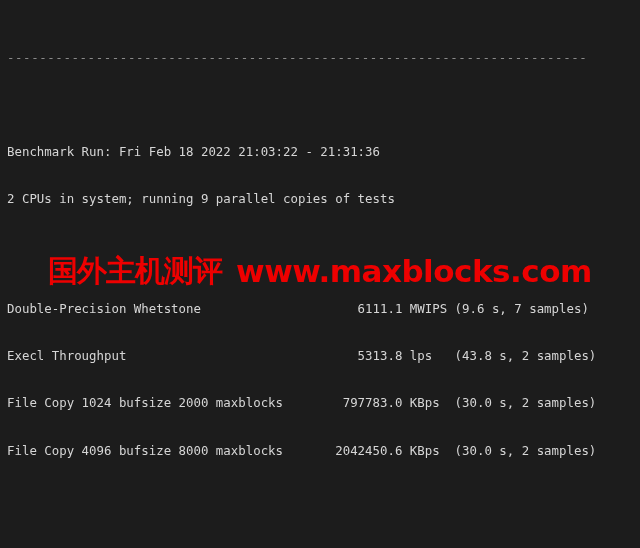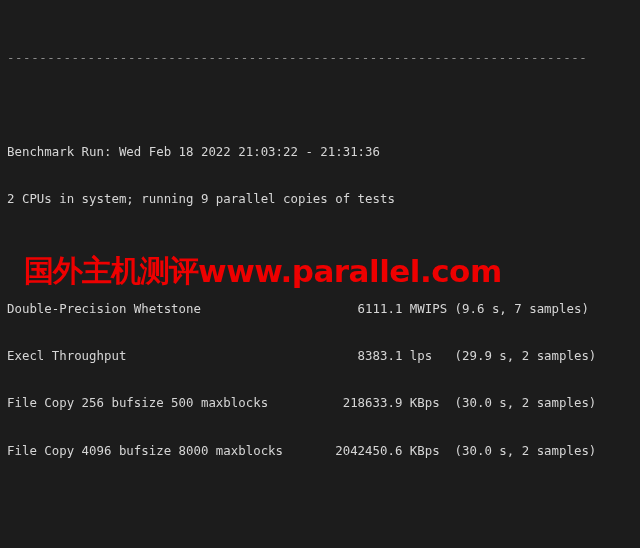--- a/index.html
+++ b/index.html
@@ -41,21 +41,22 @@
   
   #watermark {
     position: absolute;
     left: 0;
     top: 248px;
     width: 512px;
     height: 46px;
     pointer-events: none;
     display: flex;
     align-items: center;
-    padding-left: 24px;
+    gap: 14px;
+    padding-left: 48px;
     box-sizing: border-box;
   }
   #wm-cn {
     color: #ee0000;
     font-family: "DejaVu Sans", "Liberation Sans", sans-serif;
     font-weight: bold;
     font-size: 30px;
     line-height: 30px;
     letter-spacing: -1px;
     white-space: nowrap;
@@ -70,27 +71,27 @@
     white-space: nowrap;
   }
 </style>
 </head>
 <body>
 
 <div id="terminal">
 
   <div class="line dash-rule">------------------------------------------------------------------------</div>
   <div class="blank"></div>
-  <div class="line">Benchmark Run: Wed Feb 18 2022 21:03:22 - 21:31:36</div>
+  <div class="line">Benchmark Run: Fri Feb 18 2022 21:03:22 - 21:31:36</div>
   <div class="line">2 CPUs in system; running 9 parallel copies of tests</div>
   <div class="blank"></div>
 
   <div class="line">Double-Precision Whetstone                     6111.1 MWIPS (9.6 s, 7 samples)</div>
-  <div class="line">Execl Throughput                               8383.1 lps   (29.9 s, 2 samples)</div>
-  <div class="line">File Copy 256 bufsize 500 maxblocks          218633.9 KBps  (30.0 s, 2 samples)</div>
+  <div class="line">Execl Throughput                               5313.8 lps   (43.8 s, 2 samples)</div>
+  <div class="line">File Copy 1024 bufsize 2000 maxblocks        797783.0 KBps  (30.0 s, 2 samples)</div>
   <div class="line">File Copy 4096 bufsize 8000 maxblocks       2042450.6 KBps  (30.0 s, 2 samples)</div>
   
   
   
   
   
   
 
   
 
@@ -112,16 +113,16 @@
   
 
   
   
   
 
   
 
   <div id="watermark">
     <span id="wm-cn">国外主机测评</span>
-    <span id="wm-url">www.parallel.com</span>
+    <span id="wm-url">www.maxblocks.com</span>
   </div>
 
 </div>
 
 </body></html>

